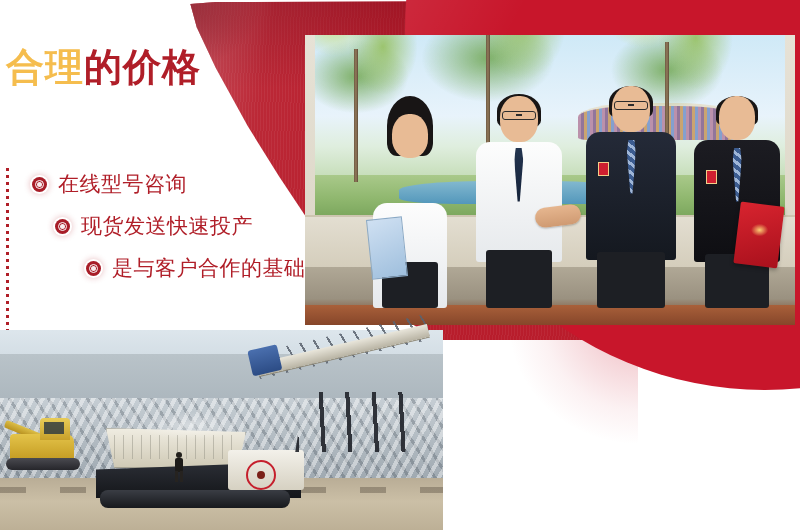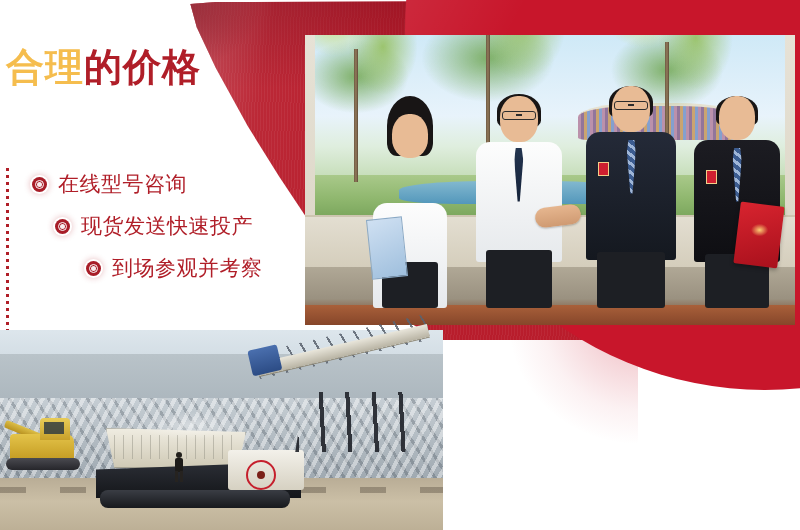--- a/index.html
+++ b/index.html
@@ -495,21 +495,21 @@
     <div class="b-row i0">
       <span class="dot"></span>
       <span class="b-text">在线型号咨询</span>
     </div>
     <div class="b-row i1">
       <span class="dot"></span>
       <span class="b-text">现货发送快速投产</span>
     </div>
     <div class="b-row i2">
       <span class="dot"></span>
-      <span class="b-text">到场参观并考察</span>
+      <span class="b-text">是与客户合作的基础</span>
     </div>
   </div>
 
   <div class="photo-team">
     <div class="pt-wall"></div>
     <div class="pt-frame">
       <div class="sky"></div>
       <div class="meadow"></div>
       <div class="water"></div>
       <div class="bridge"></div>

